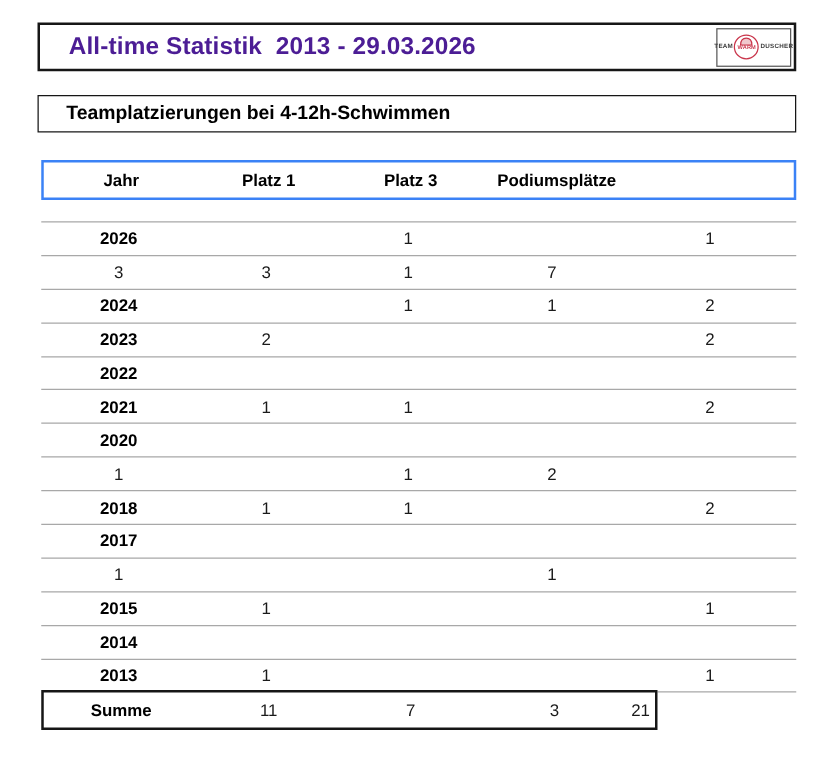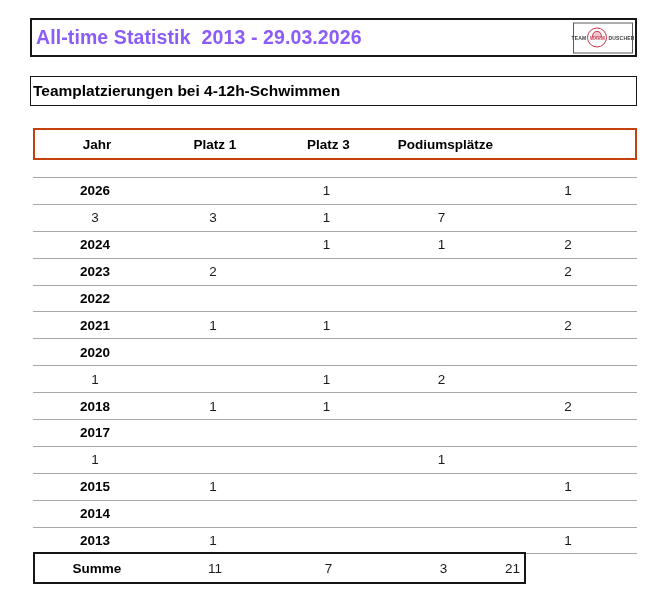--- a/index.html
+++ b/index.html
@@ -14,21 +14,21 @@
   .box { box-sizing: border-box; position: absolute; background: #fff; }
 
   
   .title-box {
     left: 30px; top: 18px; width: 607px; height: 39px;
     border: 2px solid #161616;
     display: flex; align-items: center;
   }
   .title-text {
     font-size: 19.5px; font-weight: bold; letter-spacing: 0.1px;
-    margin-left: 4px; white-space: pre; color: #8b5cf6;
+    margin-left: 23px; white-space: pre; color: #4c1d95;
   }
 
   
   .logo-box {
     position: absolute; right: 2px; top: 50%; transform: translateY(-50%);
     width: 60px; height: 31px; box-sizing: border-box;
     border: 1px solid #5a5a5a; background: #fff;
     display: flex; align-items: center; justify-content: center;
   }
   .logo-text {
@@ -44,35 +44,35 @@
   }
   .warm-text { font-size: 4.5px; font-weight: bold; color: #c9344a; letter-spacing: 0.1px; }
   .shower-icon { position: absolute; left: 50%; top: -4px; transform: translateX(-50%); }
 
   
   .subtitle-box {
     left: 30px; top: 76px; width: 607px; height: 30px;
     border: 1.5px solid #161616;
     display: flex; align-items: center;
   }
-  .subtitle-text { font-size: 15.5px; font-weight: bold; margin-left: 2px; color: #000; }
+  .subtitle-text { font-size: 15.5px; font-weight: bold; margin-left: 22px; color: #000; }
 
   
   .cols {
     display: grid;
     grid-template-columns: 124px 112px 115px 115px 1fr;
     align-items: center;
   }
   .cell { text-align: center; font-size: 13.5px; color: #1a1a1a; }
   .cell.year, .cell.hdr, .cell.lbl { font-weight: bold; color: #000; }
 
   
   .thead-box {
     left: 33px; top: 128px; width: 604px; height: 32px;
-    border: 2px solid #c2410c;
+    border: 2px solid #3b82f6;
   }
   .cell.hdr-last { text-align: right; padding-right: 8px; }
 
   
   .tbody {
     position: absolute; left: 33px; top: 177px; width: 604px;
     border-bottom: 1px solid #a8a8a8;
   }
   .row { height: 25.9px; border-top: 1px solid #a8a8a8; }
 

